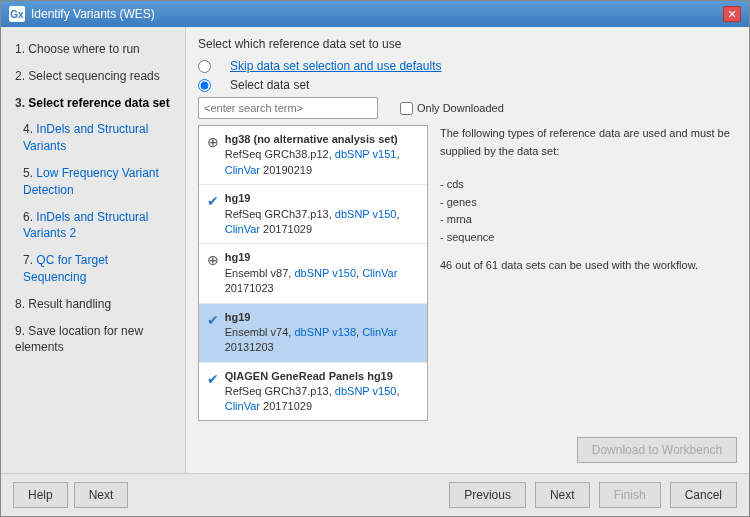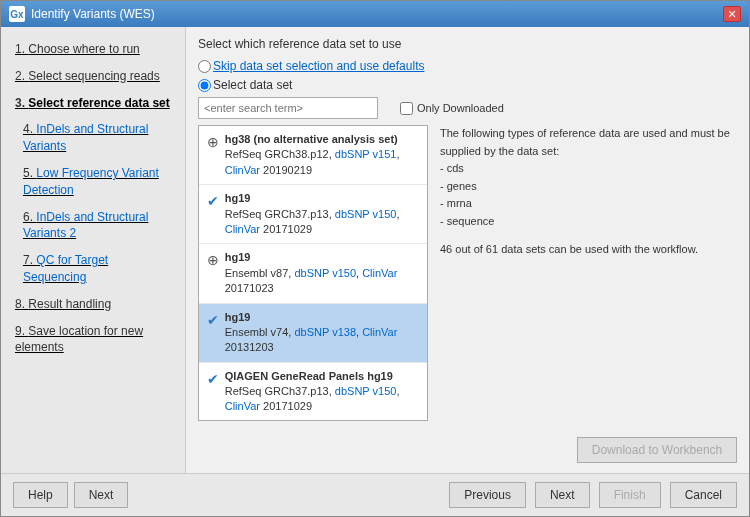--- a/index.html
+++ b/index.html
@@ -79,21 +79,20 @@
       flex: 1;
       overflow: hidden;
     }
 
     .sidebar {
       width: 185px;
       background: #e8e8e8;
       border-right: 1px solid #ccc;
       padding: 10px 8px;
       flex-shrink: 0;
-      text-decoration: underline;
     }
 
     .sidebar-item {
       padding: 4px 6px;
       margin-bottom: 2px;
       cursor: pointer;
       color: #333;
       line-height: 1.4;
     }
 
@@ -121,21 +120,21 @@
 
     .panel-title {
       font-size: 12px;
       color: #333;
       margin-bottom: 8px;
     }
 
     .radio-row {
       display: flex;
       align-items: center;
-      gap: 2px;
+      gap: 19px;
       margin-bottom: 5px;
     }
 
     .radio-row input[type="radio"] {
       margin: 0;
     }
 
     .radio-label {
       color: #333;
     }
@@ -230,21 +229,21 @@
     }
 
     .info-panel {
       flex: 1;
       font-size: 11px;
       color: #333;
       line-height: 1.6;
     }
 
     .info-panel .info-title {
-      margin-bottom: 0;
+      margin-bottom: 16px;
     }
 
     .info-panel .info-list {
       margin-left: 0;
       list-style: none;
     }
 
     .info-panel .info-list li::before {
       content: "- ";
     }

